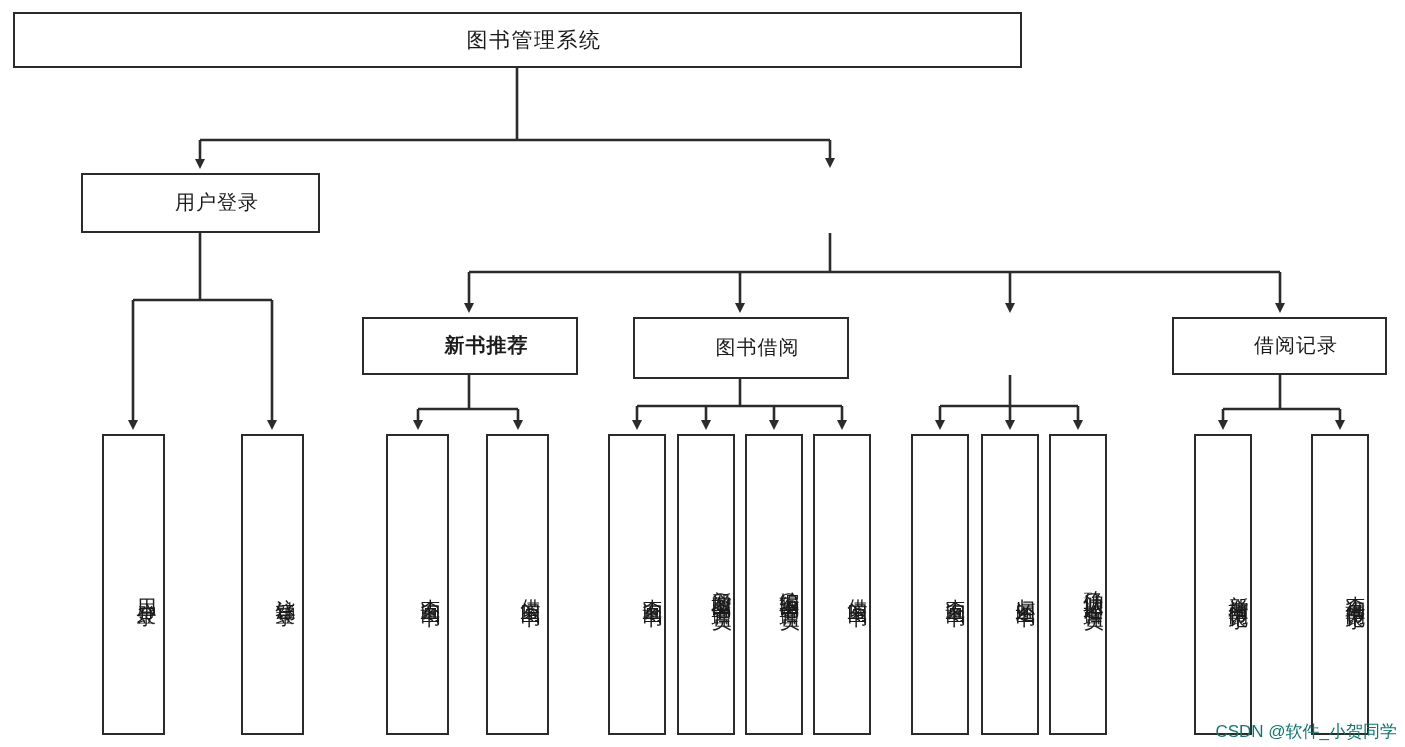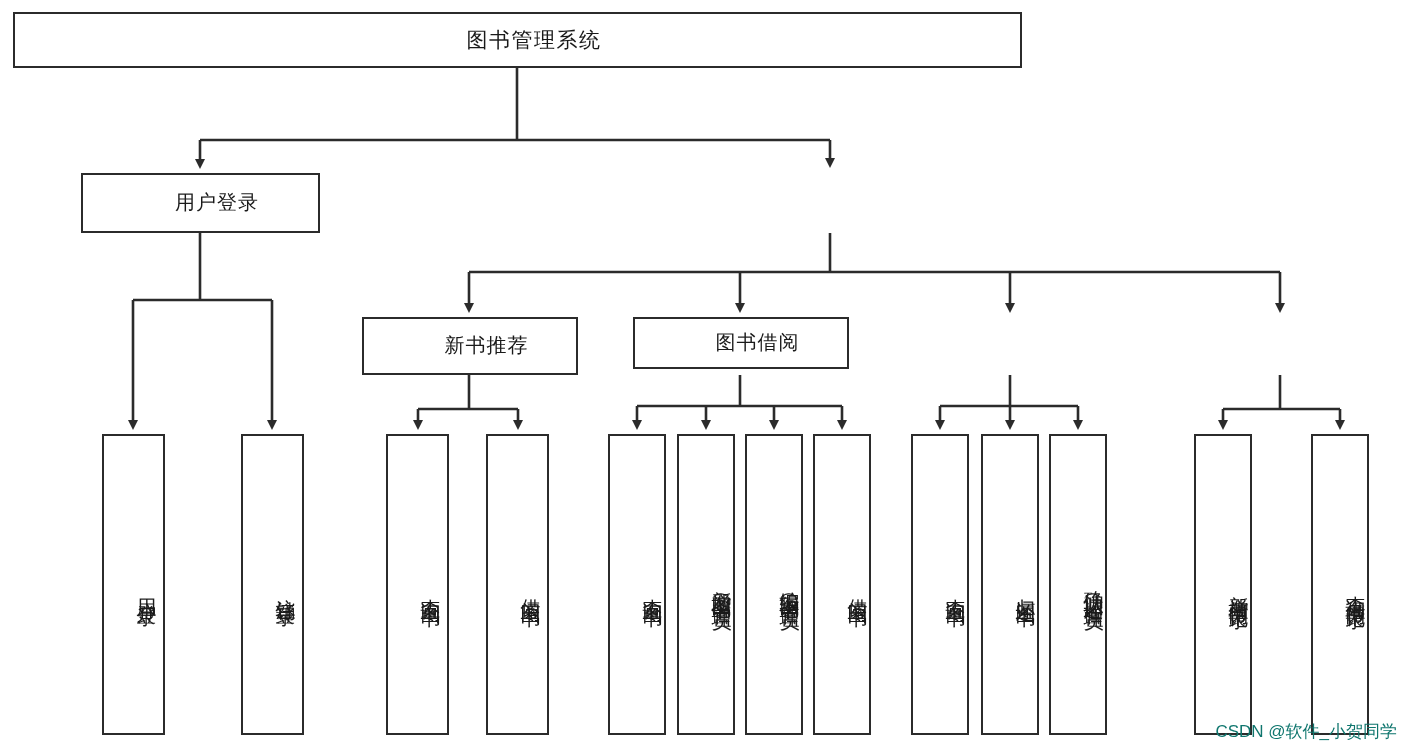--- a/index.html
+++ b/index.html
@@ -134,25 +134,28 @@
   </svg>
 
   <div class="node horiz root" style="left:13px; top:12px; width:1009px; height:56px;">
     <span class="label">图书管理系统</span>
   </div>
 
   <div class="node horiz" style="left:81px; top:173px; width:239px; height:60px;">
     <span class="label">用户登录</span>
   </div>
 
-  <div class="node horiz" style="left:362px; top:317px; width:216px; height:58px;">
+  <div class="node horiz" style="left:362px; top:317px; width:216px; height:58px;font-weight:bold;">
     <span class="label">新书推荐</span>
   </div>
-  <div class="node horiz" style="left:633px; top:317px; width:216px; height:52px;">
+  <div class="node horiz" style="left:633px; top:317px; width:216px; height:62px;">
     <span class="label">图书借阅</span>
+  </div>
+  <div class="node horiz" style="left:1172px; top:317px; width:215px; height:58px;">
+    <span class="label">借阅记录</span>
   </div>
 
   <div class="node vert" style="left:102px; top:434px; width:63px; height:301px;">
     <span class="label">用户登录</span>
   </div>
   <div class="node vert" style="left:241px; top:434px; width:63px; height:301px;">
     <span class="label">注销登录</span>
   </div>
   <div class="node vert" style="left:386px; top:434px; width:63px; height:301px;">
     <span class="label">查询图书</span>

